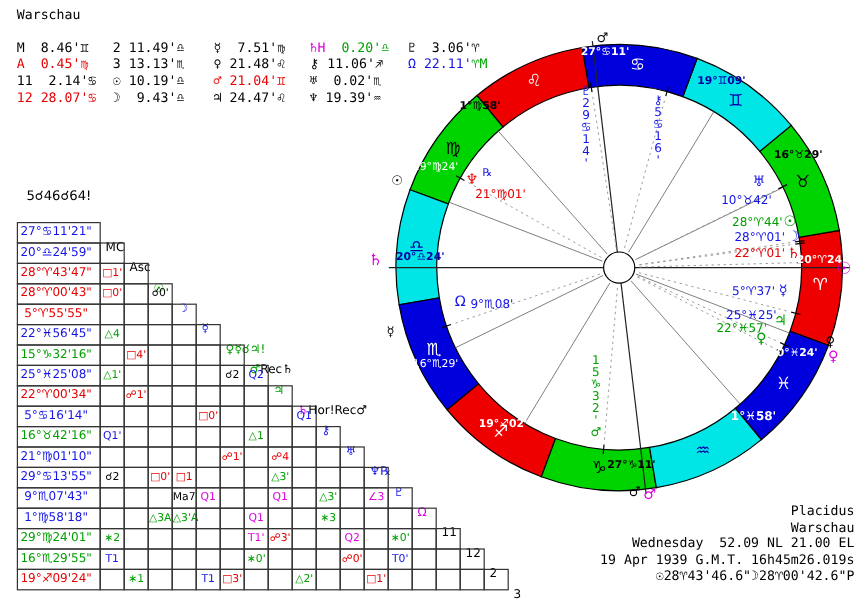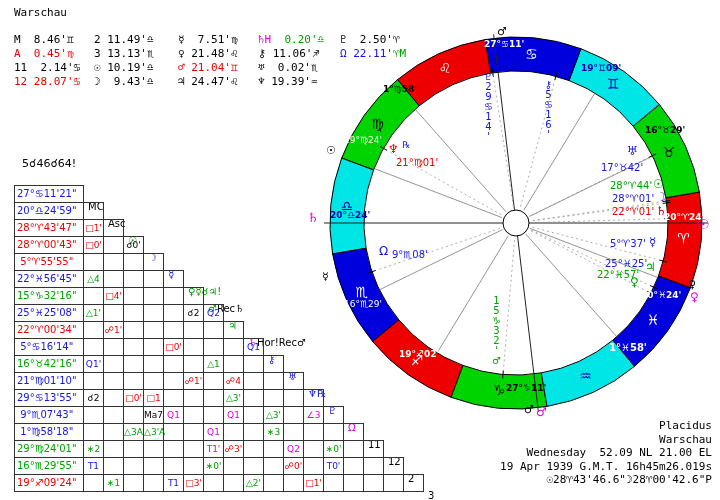--- a/index.html
+++ b/index.html
@@ -25,21 +25,21 @@
 </head>
 <body>
 
 <div id="root">
   <div class="t" id="app-title" style="left:14px;top:7px;color:#000;">Warschau</div>
   <div id="mundane-table">
       <div class="t gl" style="left: 14px; top: 22px; font-family: &quot;DejaVu Sans Mono&quot;, monospace;"><span style="color: rgb(0, 0, 0);">M  8.46'♊</span></div>
       <div class="t gl" style="left: 94px; top: 22px; font-family: &quot;DejaVu Sans Mono&quot;, monospace;"><span style="color: rgb(0, 0, 0);">2 11.49'♎</span></div>
       <div class="t gl" style="left: 178px; top: 22px; font-family: &quot;DejaVu Sans Mono&quot;, monospace;"><span style="color: rgb(0, 0, 0);">☿  7.51'♍</span></div>
       <div class="t gl" style="left: 258px; top: 22px; font-family: &quot;DejaVu Sans Mono&quot;, monospace;"><span style="color: rgb(221, 0, 221);">♄H</span><span style="color: rgb(0, 160, 0);">  0.20'♎</span></div>
-      <div class="t gl" style="left: 340px; top: 22px; font-family: &quot;DejaVu Sans Mono&quot;, monospace;"><span style="color: rgb(0, 0, 0);">♇  2.50'♈</span></div>
+      <div class="t gl" style="left: 340px; top: 22px; font-family: &quot;DejaVu Sans Mono&quot;, monospace;"><span style="color: rgb(0, 0, 0);">♇  3.06'♈</span></div>
       <div class="t gl" style="left: 14px; top: 36px; font-family: &quot;DejaVu Sans Mono&quot;, monospace;"><span style="color: rgb(230, 0, 0);">A  0.45'♍</span></div>
       <div class="t gl" style="left: 94px; top: 36px; font-family: &quot;DejaVu Sans Mono&quot;, monospace;"><span style="color: rgb(0, 0, 0);">3 13.13'♏</span></div>
       <div class="t gl" style="left: 178px; top: 36px; font-family: &quot;DejaVu Sans Mono&quot;, monospace;"><span style="color: rgb(0, 0, 0);">♀ 21.48'♌</span></div>
       <div class="t gl" style="left: 258px; top: 36px; font-family: &quot;DejaVu Sans Mono&quot;, monospace;"><span style="color: rgb(0, 0, 0);">⚷ </span><span style="color: rgb(0, 0, 0);">11.06'♐</span></div>
       <div class="t gl" style="left: 340px; top: 36px; font-family: &quot;DejaVu Sans Mono&quot;, monospace;"><span style="color: rgb(20, 20, 230);">Ω 22.11'</span><span style="color: rgb(0, 160, 0);">♈M</span></div>
       <div class="t gl" style="left: 14px; top: 50px; font-family: &quot;DejaVu Sans Mono&quot;, monospace;"><span style="color: rgb(0, 0, 0);">11  2.14'♋</span></div>
       <div class="t gl" style="left: 94px; top: 50px; font-family: &quot;DejaVu Sans Mono&quot;, monospace;"><span style="color: rgb(0, 0, 0);">☉ 10.19'♎</span></div>
       <div class="t gl" style="left: 178px; top: 50px; font-family: &quot;DejaVu Sans Mono&quot;, monospace;"><span style="color: rgb(230, 0, 0);">♂ 21.04'♊</span></div>
       <div class="t gl" style="left: 258px; top: 50px; font-family: &quot;DejaVu Sans Mono&quot;, monospace;"><span style="color: rgb(0, 0, 0);">♅ </span><span style="color: rgb(0, 0, 0);"> 0.02'♏</span></div>
       <div class="t gl" style="left: 14px; top: 64px; font-family: &quot;DejaVu Sans Mono&quot;, monospace;"><span style="color: rgb(230, 0, 0);">12 28.07'♋</span></div>
@@ -307,21 +307,21 @@
       <div class="wl" style="left: 664px; top: 213px; font-size: 9px; font-weight: bold; color: rgb(255, 255, 255);">20°♈24'</div>
       <div class="wl" style="left: 641px; top: 291px; font-size: 9px; font-weight: bold; color: rgb(255, 255, 255);">50°♓24'</div>
       <div class="wl" style="left: 609px; top: 343px; font-size: 10px; font-weight: bold; color: rgb(255, 255, 255);">1°♓58'</div>
       <div class="wl" style="left: 506px; top: 384px; font-size: 9px; font-weight: bold; color: rgb(0, 0, 0);">27°♑11'</div>
       <div class="wl" style="left: 399px; top: 350px; font-size: 9px; font-weight: bold; color: rgb(255, 255, 255);">19°♐02'</div>
       <div class="wl" style="left: 344px; top: 300px; font-size: 9px; font-weight: normal; color: rgb(255, 255, 255);">16°♏29'</div>
       <div class="wl" style="left: 330px; top: 211px; font-size: 9px; font-weight: bold; color: rgb(0, 0, 168);">20°♎24'</div>
       <div class="wl" style="left: 344px; top: 136px; font-size: 9px; font-weight: normal; color: rgb(255, 255, 255);">29°♍24'</div>
       <div class="wl" style="left: 383px; top: 85px; font-size: 9px; font-weight: bold; color: rgb(0, 0, 0);">1°♍58'</div>
       <div class="wl" style="left: 627px; top: 145px; font-size: 12px; color: rgb(20, 20, 230);">♅</div>
-      <div class="wl" style="left: 601px; top: 163px; font-size: 10px; color: rgb(20, 20, 230);">17°♉42'</div>
+      <div class="wl" style="left: 601px; top: 163px; font-size: 10px; color: rgb(20, 20, 230);">10°♉42'</div>
       <div class="wl" style="left: 610px; top: 181px; font-size: 10px; color: rgb(0, 160, 0);">28°♈44'</div>
       <div class="wl" style="left: 653px; top: 178px; font-size: 12px; color: rgb(0, 160, 0);">☉</div>
       <div class="wl" style="left: 612px; top: 194px; font-size: 10px; color: rgb(20, 20, 230);">28°♈01'</div>
       <div class="wl" style="left: 656px; top: 191px; font-size: 12px; color: rgb(20, 20, 230);">☽</div>
       <div class="wl" style="left: 612px; top: 207px; font-size: 10px; color: rgb(230, 0, 0);">22°♈01'</div>
       <div class="wl" style="left: 656px; top: 205px; font-size: 12px; color: rgb(230, 0, 0);">♄</div>
       <div class="wl" style="left: 610px; top: 239px; font-size: 10px; color: rgb(20, 20, 230);">5°♈37'</div>
       <div class="wl" style="left: 649px; top: 236px; font-size: 12px; color: rgb(20, 20, 230);">☿</div>
       <div class="wl" style="left: 605px; top: 259px; font-size: 10px; color: rgb(20, 20, 230);">25°♓25'</div>
       <div class="wl" style="left: 645px; top: 261px; font-size: 12px; color: rgb(0, 160, 0);">♃</div>

